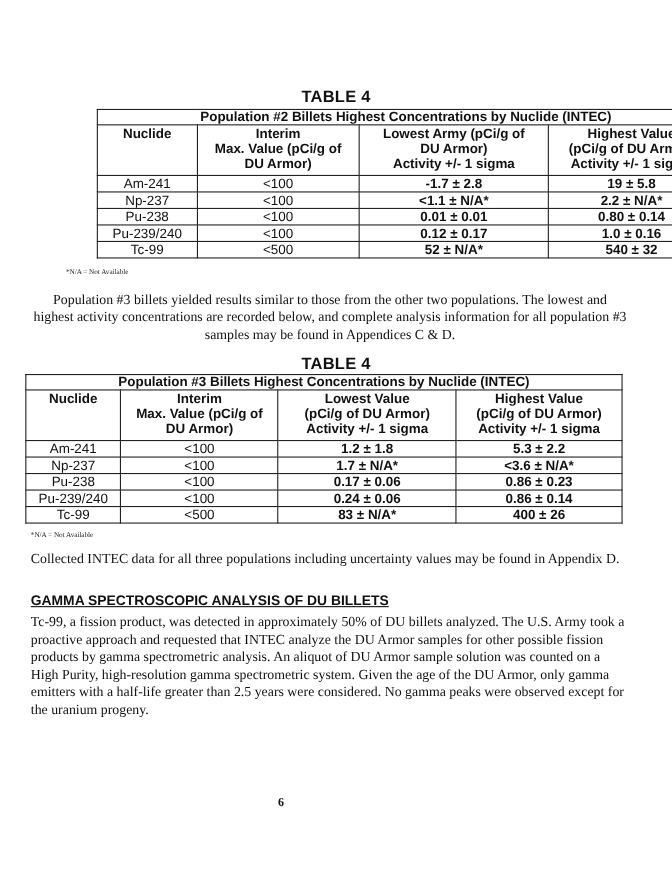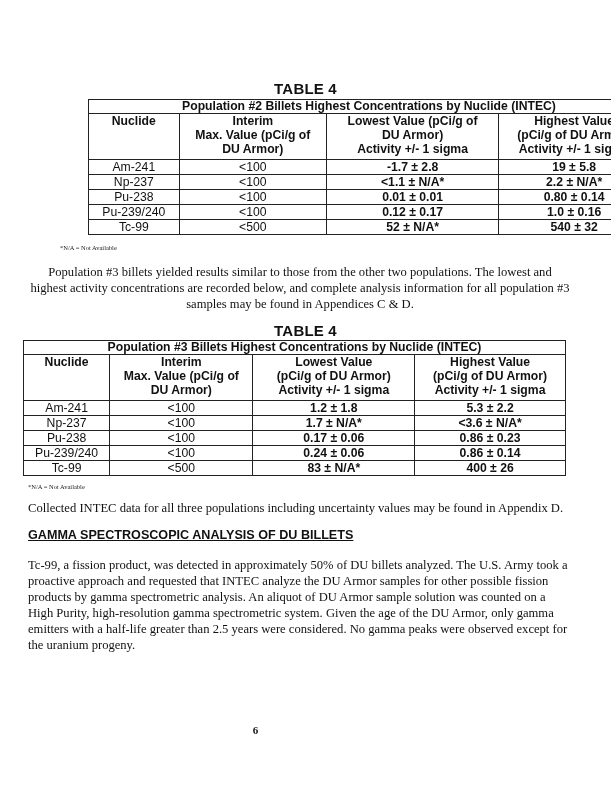--- a/index.html
+++ b/index.html
@@ -57,21 +57,21 @@
     <tr style="height:46px;">
       <th>
             <span class="hdr-line">Nuclide</span>
           </th>
       <th>
         <span class="hdr-line">Interim</span>
         <span class="hdr-line">Max. Value (pCi/g of</span>
         <span class="hdr-line">DU Armor)</span>
       </th>
       <th>
-        <span class="hdr-line">Lowest Value  (pCi/g of</span>
+        <span class="hdr-line">Lowest Army  (pCi/g of</span>
         <span class="hdr-line">DU Armor)</span>
         <span class="hdr-line">Activity +/- 1 sigma</span>
       </th>
       <th>
         <span class="hdr-line">Highest Value</span>
         <span class="hdr-line">(pCi/g of DU Armor)</span>
         <span class="hdr-line">Activity +/- 1 sigma</span>
       </th>
     </tr>
     <tr class="row">
@@ -171,18 +171,18 @@
       <td>&lt;500</td>
       <td class="bold">83 ± N/A*</td>
       <td class="bold">400 ± 26</td>
     </tr>
   </tbody>
     </table>
   <div class="footnote" style="left:28px; top:483px;">*N/A = Not Available</div>
 
   <div class="para" style="left:28px; top:500px; width:560px;">Collected INTEC data for all three populations including uncertainty values may be found in Appendix D.</div>
 
-  <div class="heading" style="left:28px; top:528px;">GAMMA SPECTROSCOPIC ANALYSIS OF DU BILLETS</div>
+  <div class="heading" style="left:28px; top:539px;">GAMMA SPECTROSCOPIC ANALYSIS OF DU BILLETS</div>
 
   <div class="para" style="left:28px; top:557px; width:545px;">Tc-99, a fission product, was detected in approximately 50% of DU billets analyzed.  The U.S. Army took a proactive approach and requested that INTEC analyze the DU Armor samples for other possible fission products by gamma spectrometric analysis.  An aliquot of DU Armor sample solution was counted on a High Purity, high-resolution gamma spectrometric system. Given the age of the DU Armor, only gamma emitters with a half-life greater than 2.5 years were considered. No gamma peaks were observed except for the uranium progeny.</div>
 
   <div class="pagenum" style="top:724px;">6</div>
 </div>
 
 </body></html>

